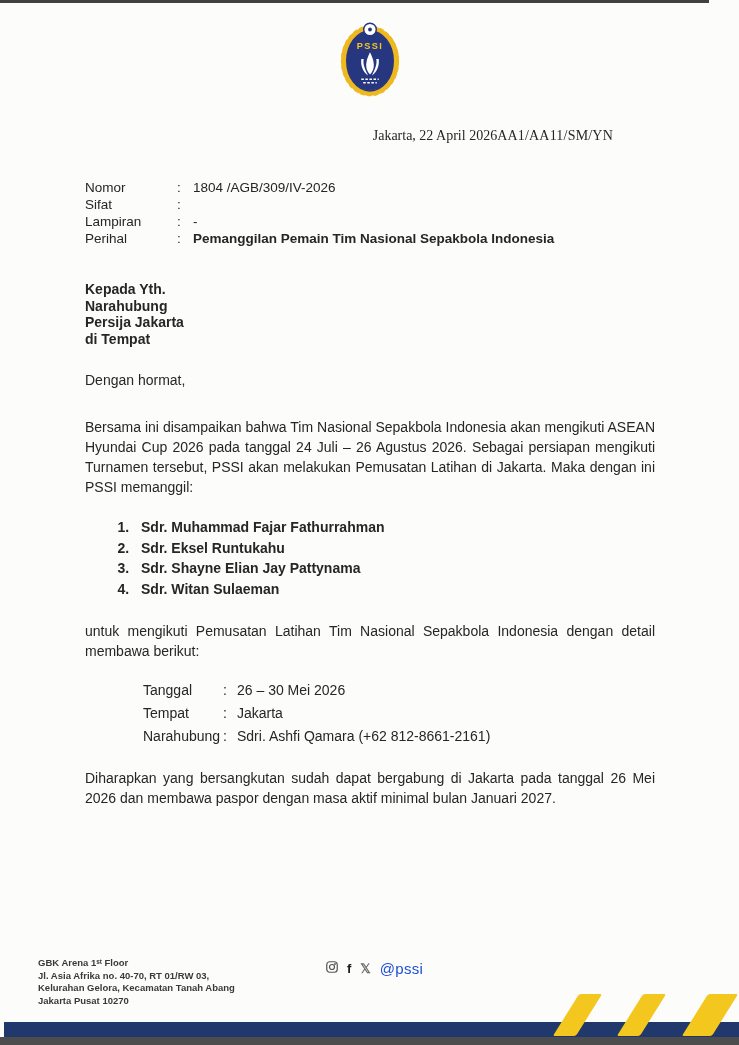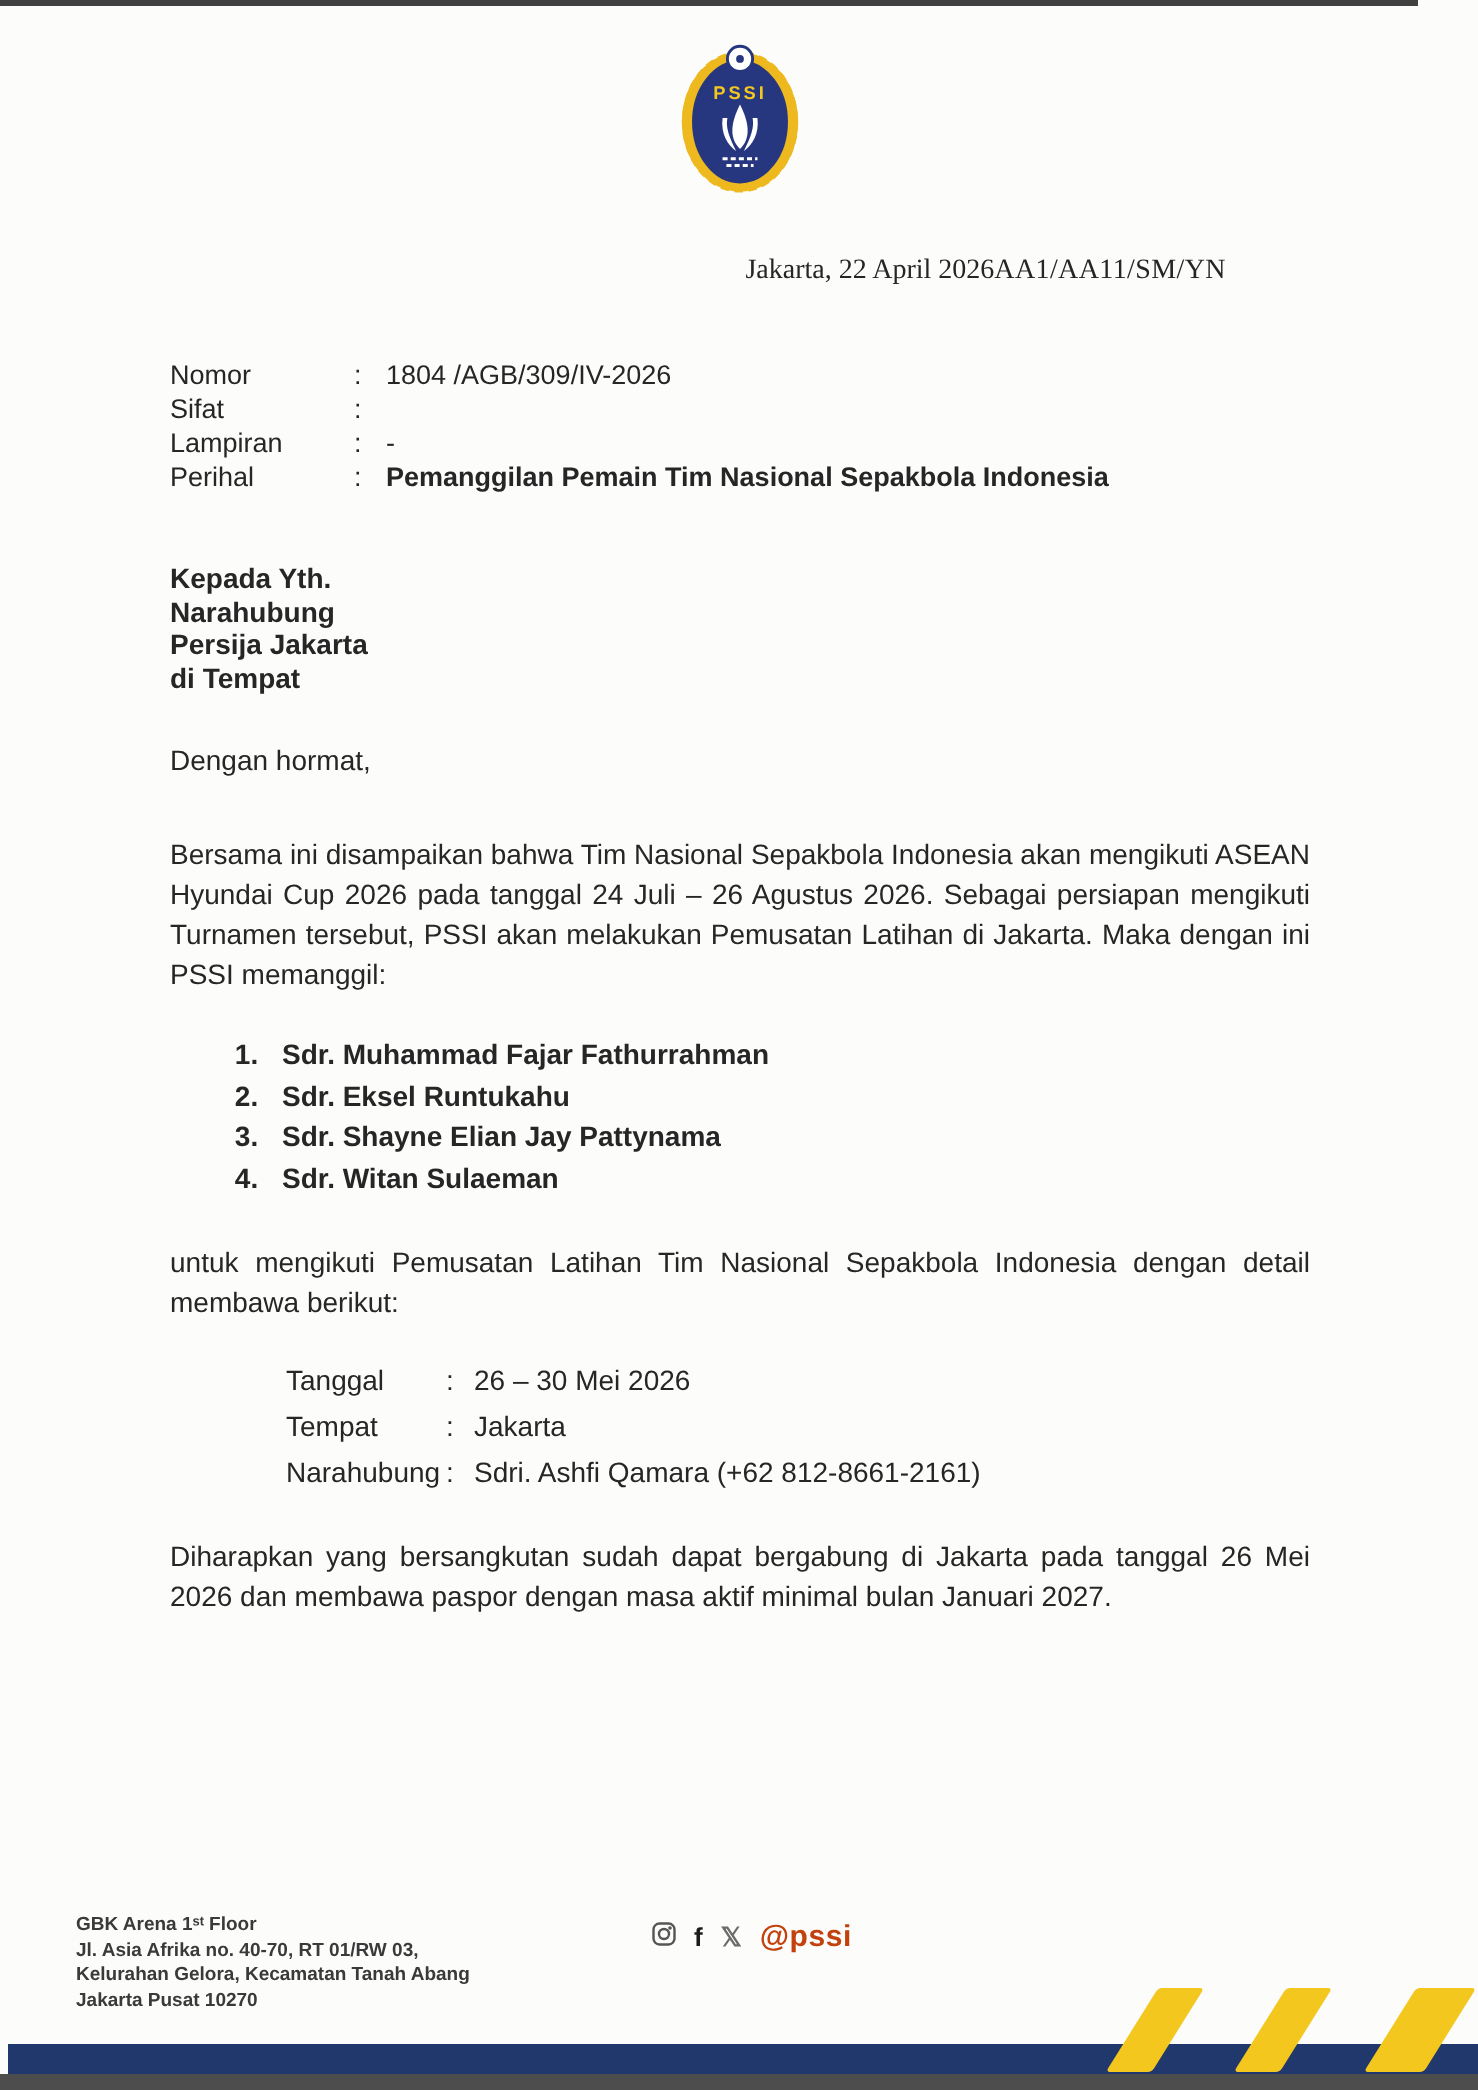--- a/index.html
+++ b/index.html
@@ -35,21 +35,21 @@
   .details{margin:18px 0 0 58px;line-height:23px;}
   .detail-row{display:grid;grid-template-columns:80px 14px 1fr;}
   
   .footer{position:absolute;left:0;bottom:38px;width:100%;font-size:9.5px;font-weight:bold;color:#3a3a3a;line-height:12.5px;}
   .footer-inner{display:flex;align-items:flex-start;}
   .f-address{margin-left:38px;width:260px;}
   .f-contact{margin-left:10px;width:260px;}
   .f-social{margin-left:28px;display:flex;align-items:center;gap:9px;margin-top:4px;}
   .f-social .glyph{font-size:13px;color:#1b1b1b;}
   .f-social .glyph.x{color:#6b6b6b;font-weight:bold;}
-  .f-handle{font-size:15px;font-weight:bold;color:#c2410c;letter-spacing:.3px;}
+  .f-handle{font-size:15px;font-weight:normal;color:#1d4ed8;letter-spacing:.3px;}
   .insta{width:12px;height:12px;}
   
   .bar-blue{position:absolute;left:4px;right:0;bottom:8px;height:15px;}
   .stripe{position:absolute;bottom:9px;width:23px;height:42px;transform:skewX(-32deg);border-radius:2px;}
   .stripe.s1{right:150px;}
   .stripe.s2{right:86px;}
   .stripe.s3{right:14px;width:30px;}
   .bottom-strip{position:absolute;left:0;right:0;bottom:0;height:8px;background:#4d4d4d;}
 </style>
 </head>

